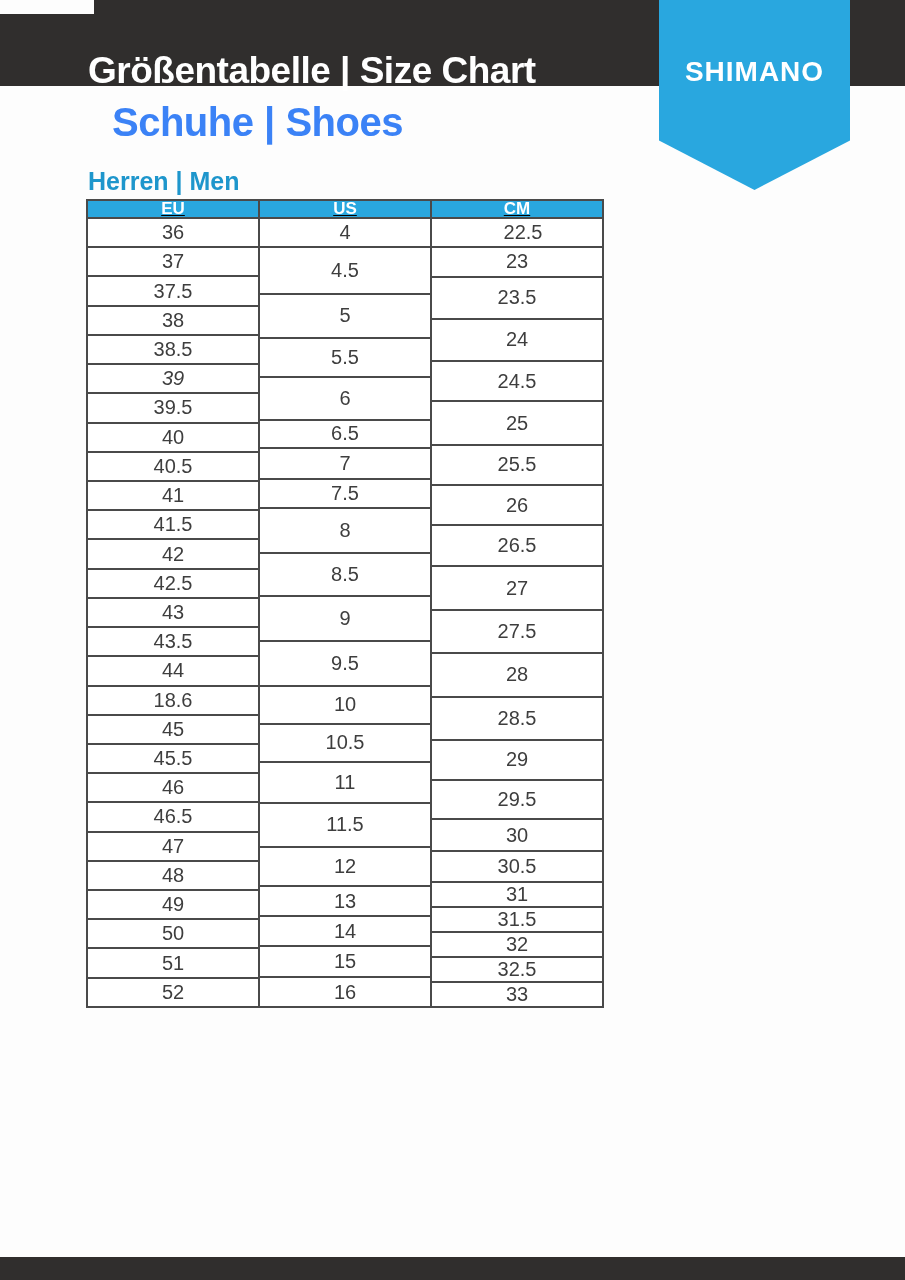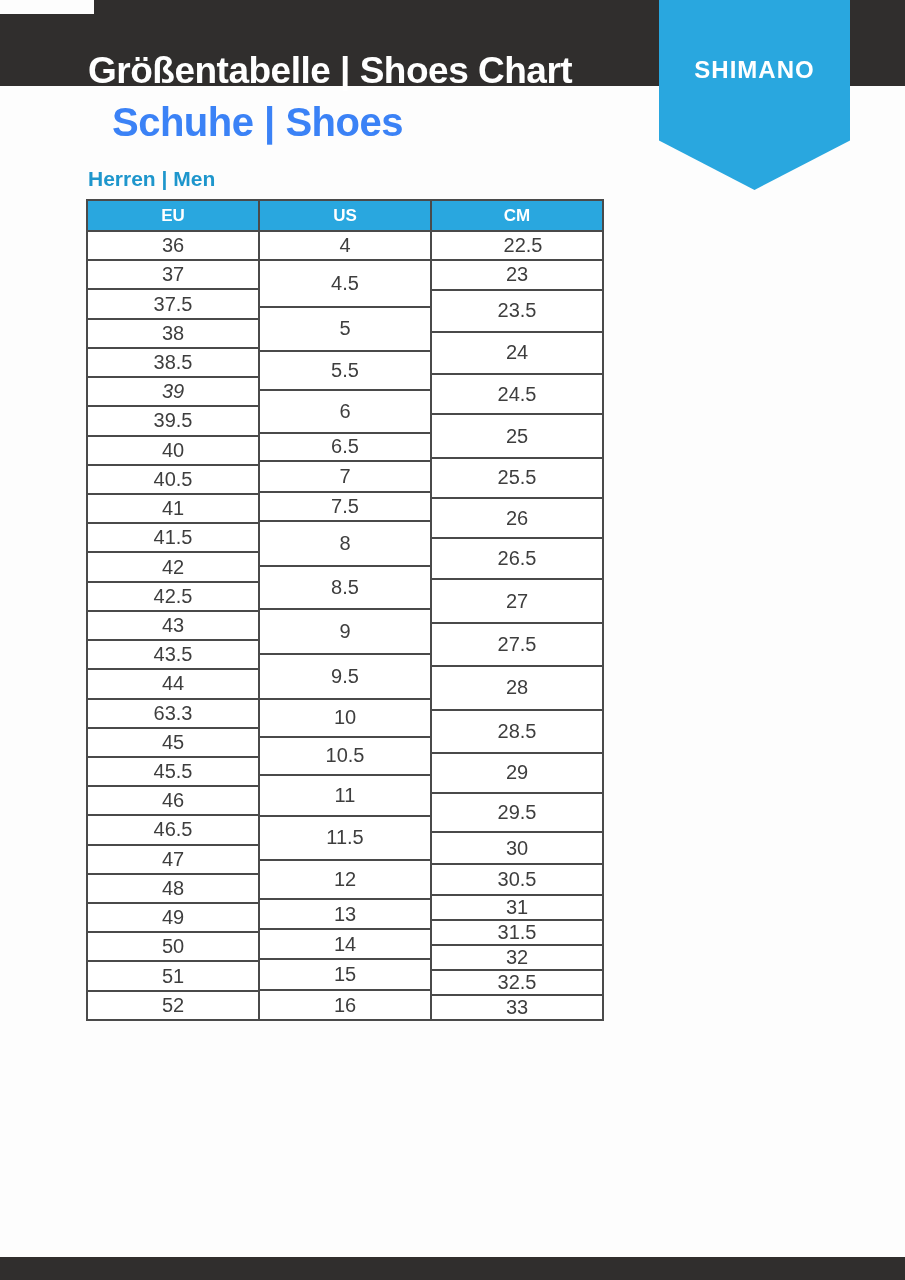--- a/index.html
+++ b/index.html
@@ -42,37 +42,38 @@
   }
   .ribbon{
     position:absolute;left:659px;top:0;width:191px;height:190px;
     background:var(--accent);
     -webkit-clip-path:polygon(0 0,100% 0,100% 74%,50% 100%,0 74%);
     clip-path:polygon(0 0,100% 0,100% 74%,50% 100%,0 74%);
   }
   .brand{
     display:block;margin-top:56px;
     text-align:center;
-    font-size:24px;font-weight:700;letter-spacing:1px;
+    font-size:28px;font-weight:700;letter-spacing:1px;
     color:#ffffff;
   }
   .section-label{
     position:absolute;left:88px;top:167px;
-    font-size:21px;font-weight:700;
+    font-size:25px;font-weight:700;
     color:var(--section-blue);white-space:nowrap;
   }
   .size-table{
     position:absolute;left:86px;top:199px;width:518px;
     border:2px solid var(--grid);
     background:#ffffff;
   }
   .thead{
-    display:flex;height:31px;
+    display:flex;height:18px;
     background:var(--accent);
     border-bottom:2px solid var(--grid);
+    text-decoration:underline;
   }
   .th{
     flex:1 1 0;
     display:flex;align-items:center;justify-content:center;
     color:#ffffff;font-weight:700;font-size:17px;
   }
   .th + .th{border-left:2px solid var(--grid);}
   .tbody{display:flex;height:787px;}
   .tcol{flex:1 1 0;display:flex;flex-direction:column;}
   .tcol + .tcol{border-left:2px solid var(--grid);}
@@ -86,21 +87,21 @@
     position:absolute;left:0;top:1257px;width:905px;height:23px;
     background:var(--dark);
   }
 </style>
 </head>
 <body>
 
 <div class="page">
   <div class="top-bar"></div>
   <div class="corner-notch"></div>
-  <h1 class="title1">Größentabelle | Shoes Chart</h1>
+  <h1 class="title1">Größentabelle | Size Chart</h1>
   <div class="ribbon">
     <span class="brand">SHIMANO</span>
   </div>
   <h2 class="title2">Schuhe | Shoes</h2>
   <div class="section-label">Herren | Men</div>
 
   <div class="size-table">
     <div class="thead">
         <div class="th">EU</div>
         <div class="th">US</div>
@@ -117,21 +118,21 @@
           <div class="cell" style="flex-grow: 37;">39.5</div>
           <div class="cell" style="flex-grow: 37;">40</div>
           <div class="cell" style="flex-grow: 37;">40.5</div>
           <div class="cell" style="flex-grow: 37;">41</div>
           <div class="cell" style="flex-grow: 37;">41.5</div>
           <div class="cell" style="flex-grow: 37;">42</div>
           <div class="cell" style="flex-grow: 37;">42.5</div>
           <div class="cell" style="flex-grow: 37;">43</div>
           <div class="cell" style="flex-grow: 37;">43.5</div>
           <div class="cell" style="flex-grow: 37;">44</div>
-          <div class="cell" style="flex-grow: 37;">63.3</div>
+          <div class="cell" style="flex-grow: 37;">18.6</div>
           <div class="cell" style="flex-grow: 37;">45</div>
           <div class="cell" style="flex-grow: 37;">45.5</div>
           <div class="cell" style="flex-grow: 37;">46</div>
           <div class="cell" style="flex-grow: 37;">46.5</div>
           <div class="cell" style="flex-grow: 37;">47</div>
           <div class="cell" style="flex-grow: 37;">48</div>
           <div class="cell" style="flex-grow: 37;">49</div>
           <div class="cell" style="flex-grow: 37;">50</div>
           <div class="cell" style="flex-grow: 37;">51</div>
           <div class="cell" style="flex-grow: 37;">52</div>

